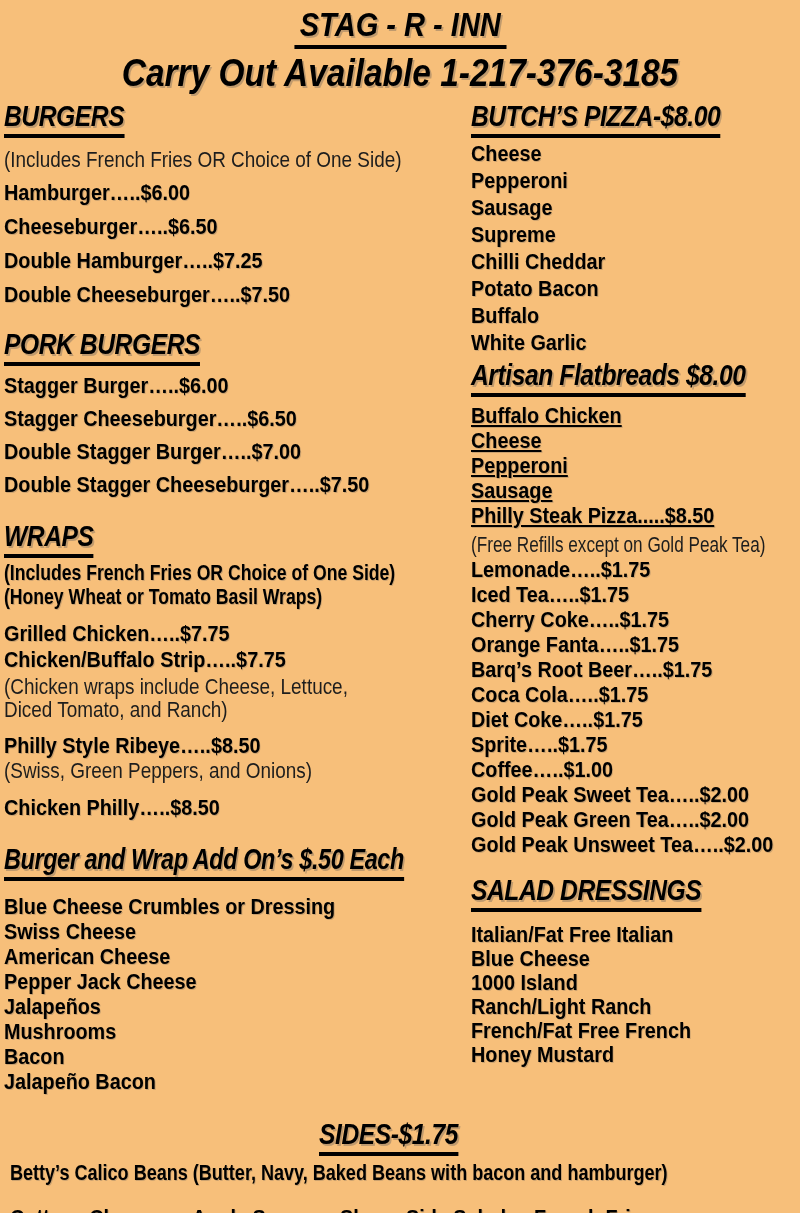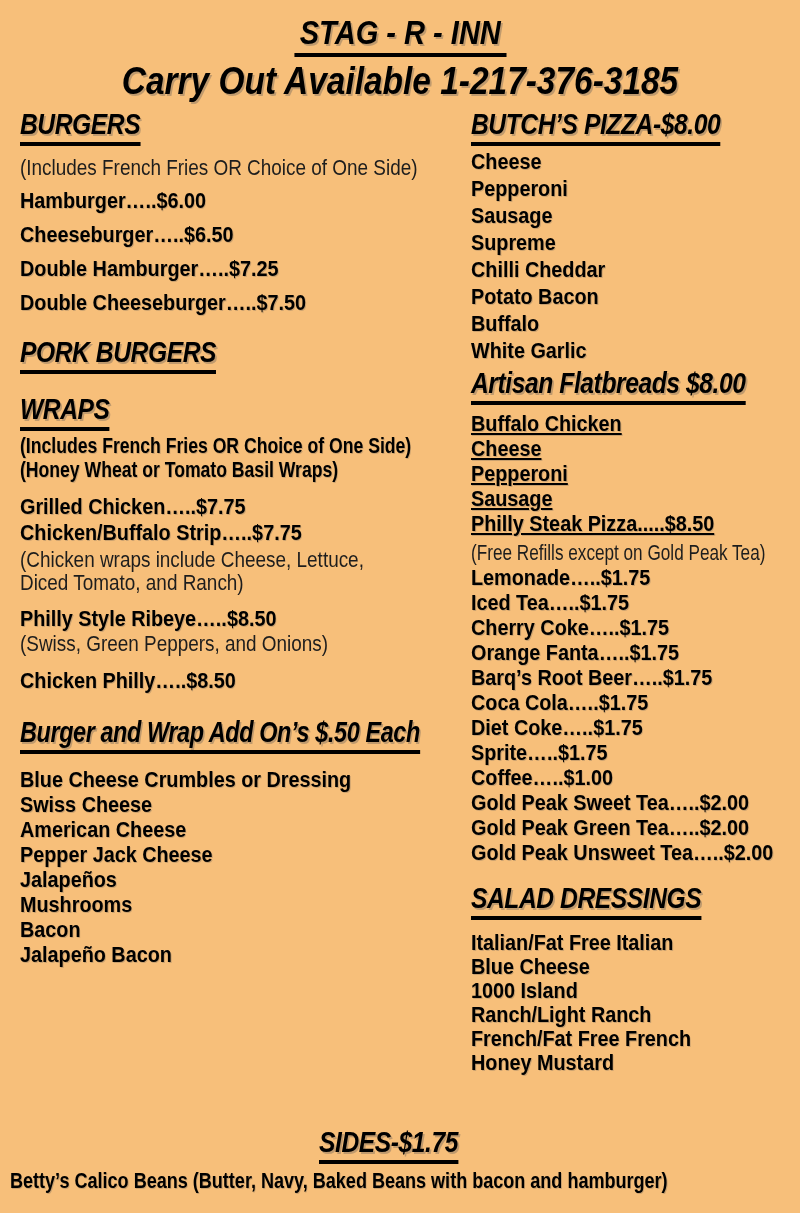--- a/index.html
+++ b/index.html
@@ -6,37 +6,37 @@
   body{
     width:800px;height:1213px;
     background:#F7BF7A;
     color:#000;
     font-family:"Liberation Sans",sans-serif;
     overflow:hidden;
   }
   .page{position:relative;width:800px;height:1213px;}
 
   
-  header{text-align:center;padding-top:6px;margin-top:8px;}
+  header{text-align:center;padding-top:6px;}
   .title{
     display:inline-block;
     font-style:italic;font-weight:700;font-size:33px;line-height:38px;
     border-bottom:4px solid #000;padding:0 6px 1px;
     white-space:nowrap;transform:scaleX(.88);
     text-shadow:2px 2px 0 rgba(110,100,90,.40);
   }
   .subtitle{
     font-style:italic;font-weight:700;font-size:38px;line-height:48px;
     white-space:nowrap;transform:scaleX(.88);
     text-shadow:2px 2px 0 rgba(110,100,90,.40);
   }
 
   
   .col{position:absolute;top:100px;}
-  #col-left{left:20px;width:460px;}
+  #col-left{left:4px;width:460px;}
   #col-right{left:465px;width:335px;margin-left:6px;}
   #sides{position:absolute;left:10px;top:1118px;width:788px;text-align:center;}
 
   
   .hwrap{height:38px;}
   .sec-h{
     display:inline-block;
     font-style:italic;font-weight:700;font-size:30px;line-height:32px;
     letter-spacing:-.5px;
     border-bottom:4px solid #000;padding-bottom:2px;
@@ -96,20 +96,26 @@
     <div class="hwrap"><span class="sec-h">BURGERS</span></div>
     <div class="ln r lh28s mt8">(Includes French Fries OR Choice of One Side)</div>
     <div class="lh34 mt2">
         <div class="ln b">Hamburger…..$6.00</div>
         <div class="ln b">Cheeseburger…..$6.50</div>
         <div class="ln b">Double Hamburger…..$7.25</div>
         <div class="ln b">Double Cheeseburger…..$7.50</div>
       </div>
 
     <div class="hwrap mt16"><span class="sec-h">PORK BURGERS</span></div>
+    <div class="lh33 mt3">
+        <div class="ln b">Stagger Burger…..$6.00</div>
+        <div class="ln b">Stagger Cheeseburger…..$6.50</div>
+        <div class="ln b">Double Stagger Burger…..$7.00</div>
+        <div class="ln b">Double Stagger Cheeseburger…..$7.50</div>
+      </div>
 
     <div class="hwrap mt19"><span class="sec-h">WRAPS</span></div>
     <div class="lh24 mt3">
         <div class="ln b cond80">(Includes French Fries OR Choice of One Side)</div>
         <div class="ln b cond80">(Honey Wheat or Tomato Basil Wraps)</div>
       </div>
     <div class="lh26 mt12">
         <div class="ln b">Grilled Chicken…..$7.75</div>
         <div class="ln b">Chicken/Buffalo Strip…..$7.75</div>
       </div>

